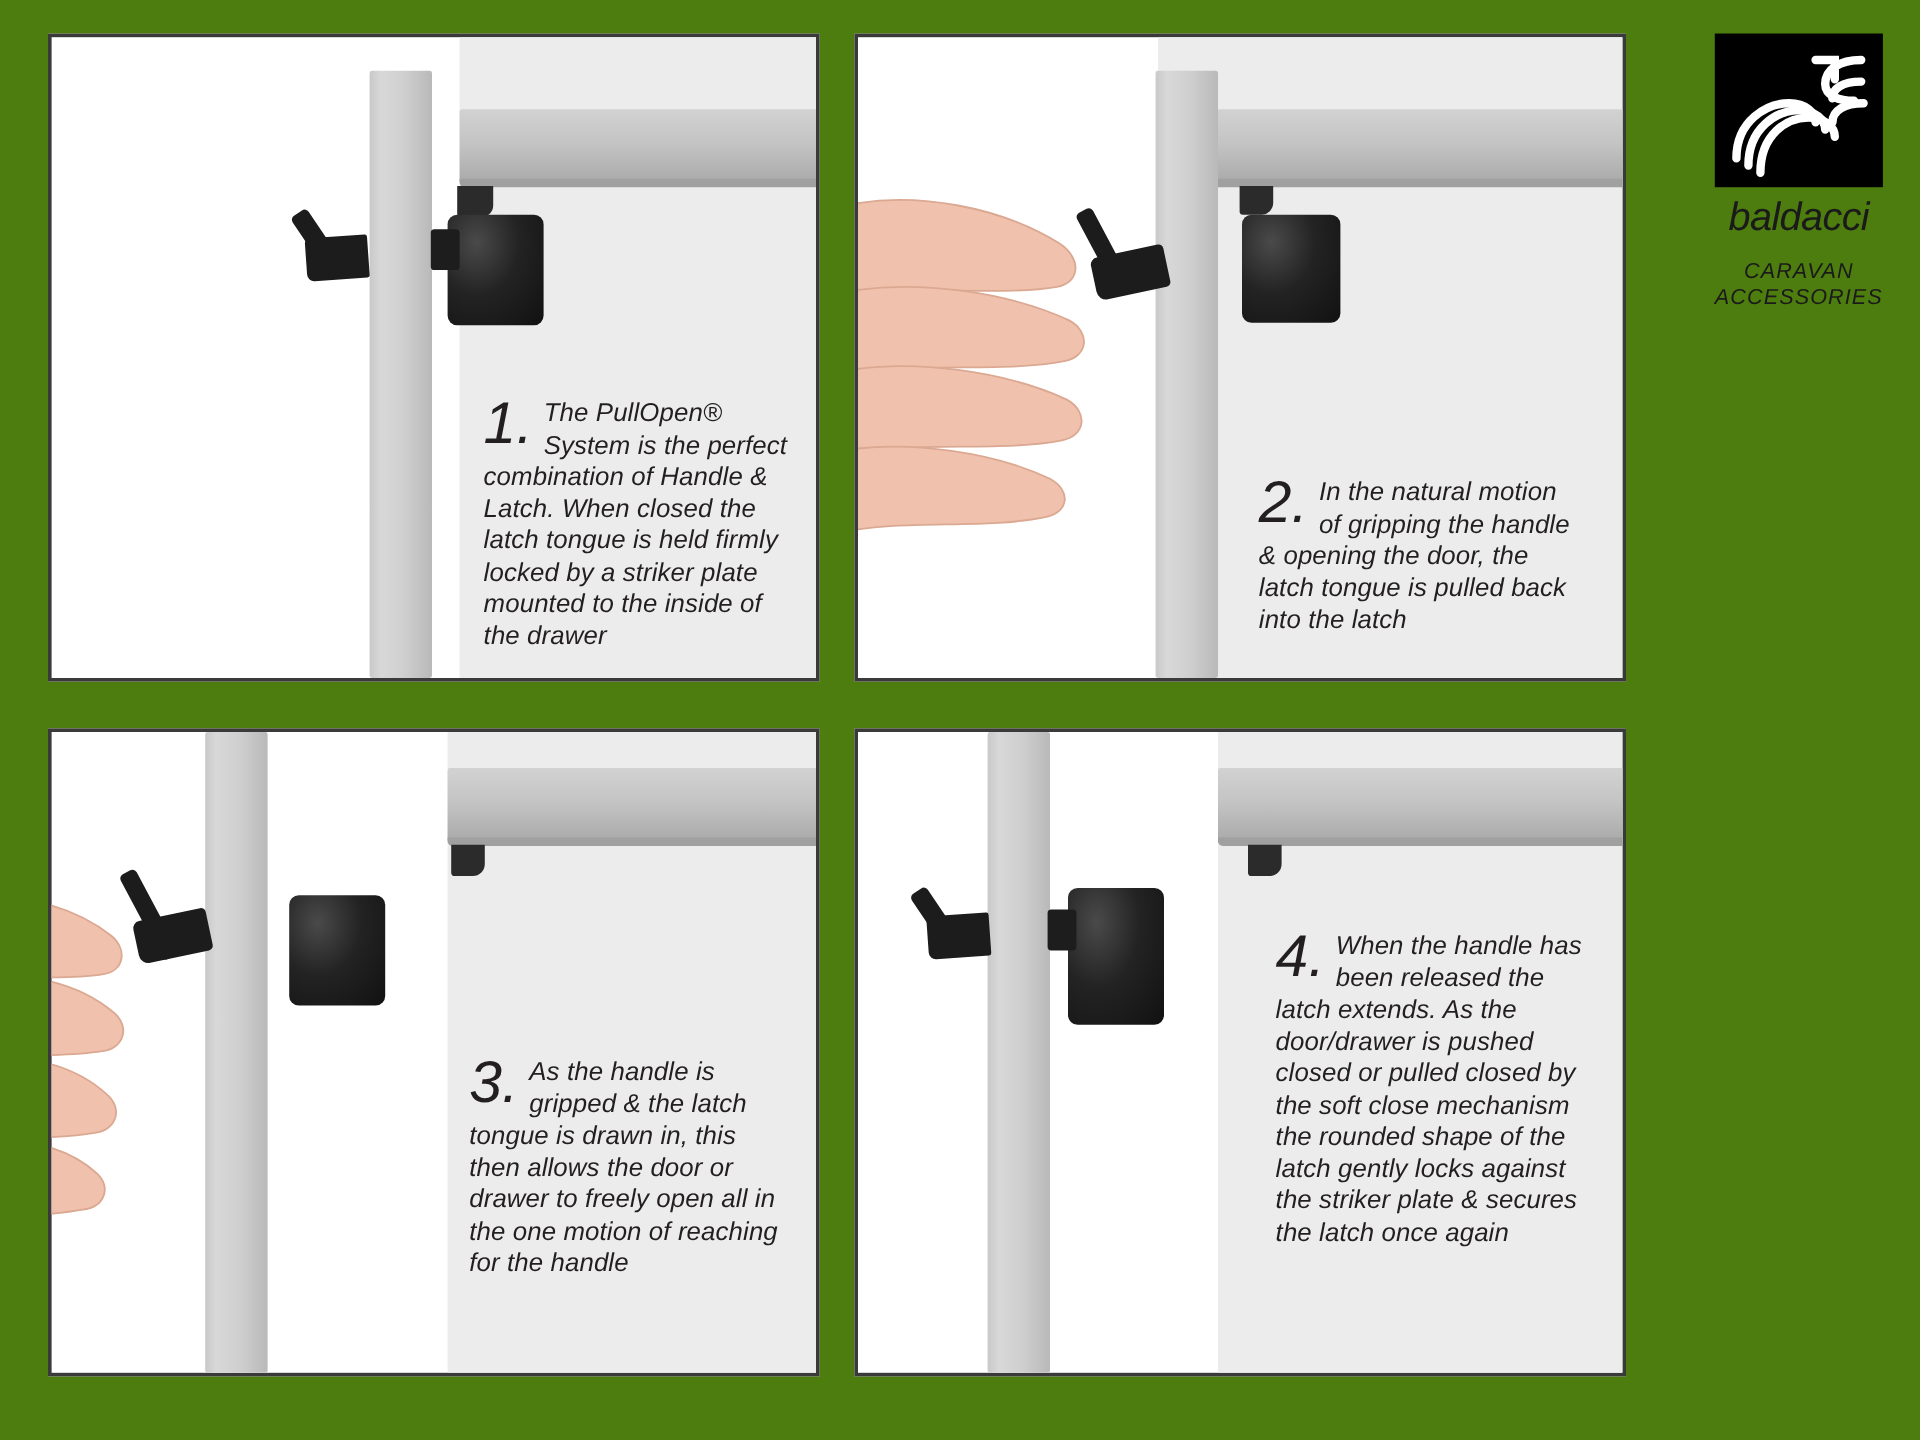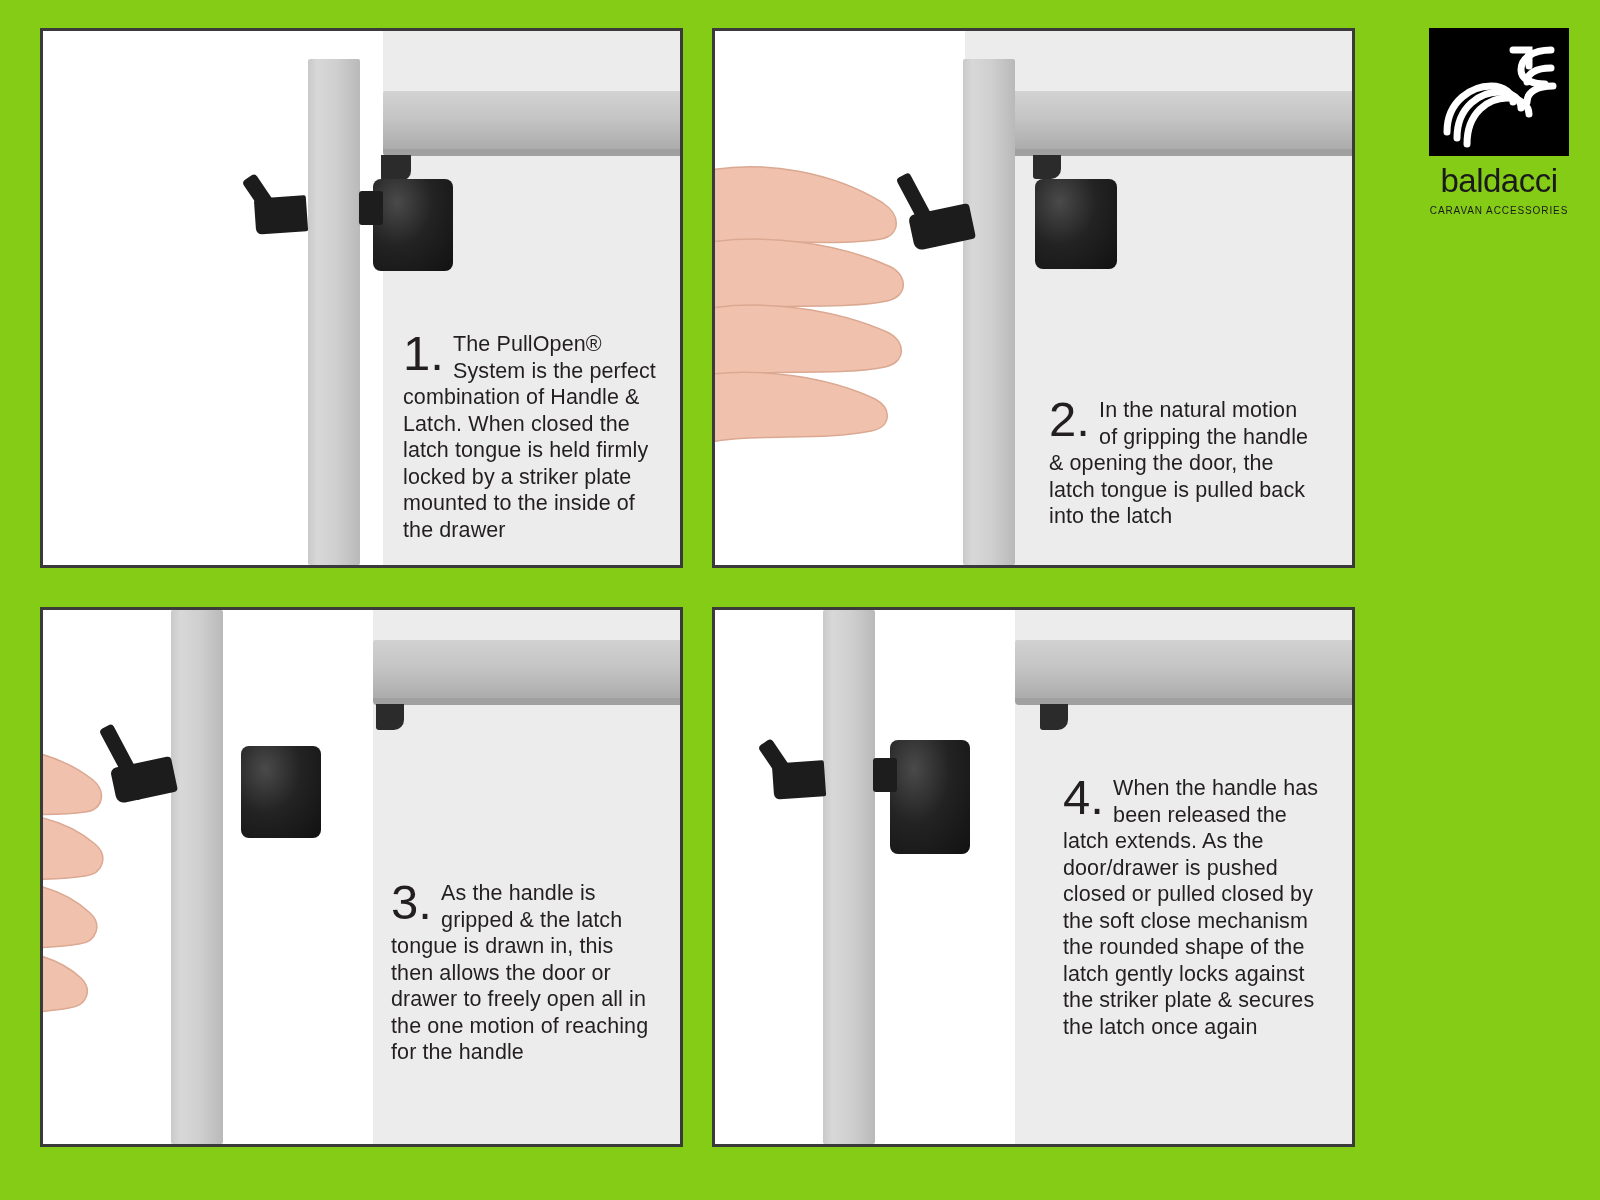--- a/index.html
+++ b/index.html
@@ -14,21 +14,22 @@
     color: #231f20;
     overflow: hidden;
     position: relative;
   }
 
   .sheet {
     position: absolute;
     left: 0; top: 0;
     width: 1600px;
     height: 1200px;
-    background: #84cc16;
+    background: #4d7c0f;
+    font-style: italic;
   }
 
   
   .logo-block {
     position: absolute;
     left: 1424px;
     top: 28px;
     width: 150px;
     text-align: center;
   }
@@ -42,23 +43,23 @@
   }
   .logo-mark svg { display: block; }
   .logo-word {
     font-size: 33px;
     letter-spacing: -0.5px;
     margin-top: 8px;
     line-height: 1;
     color: #1a1a1a;
   }
   .logo-sub {
-    font-size: 10px;
+    font-size: 18px;
     letter-spacing: 0.9px;
-    margin-top: 8px;
+    margin-top: 19px;
     color: #1a1a1a;
   }
 
   
   .panel {
     position: absolute;
     border: 3px solid #3a3a3a;
     background: #ffffff;
     box-sizing: border-box;
     overflow: hidden;

